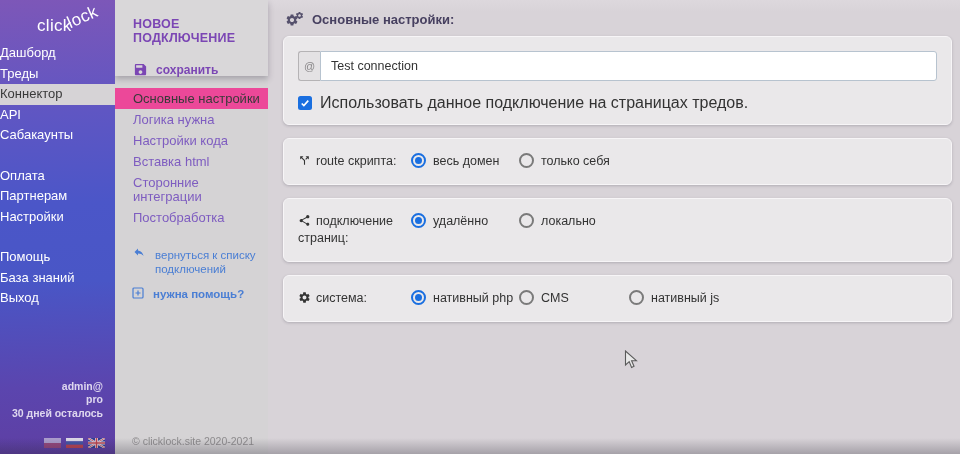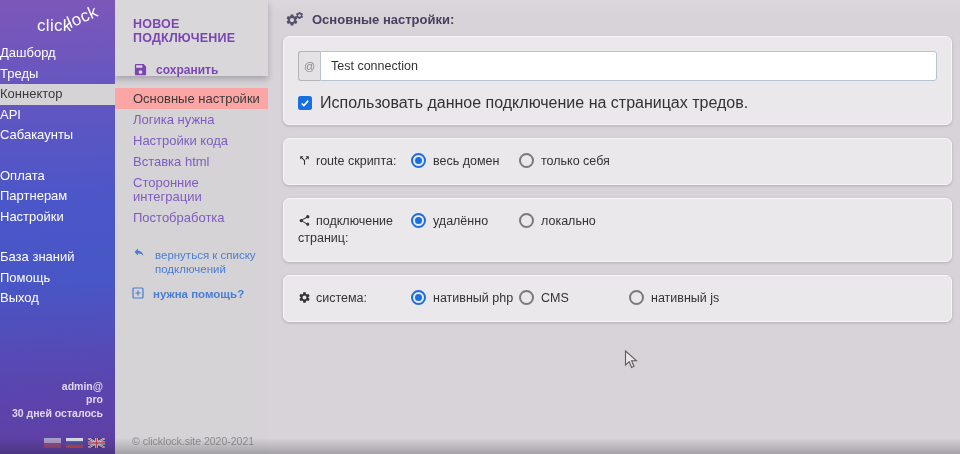--- a/index.html
+++ b/index.html
@@ -27,21 +27,21 @@
 
   
   .panel { position:relative; width:153px; flex:0 0 153px; background:#d5d3d5; z-index:2; }
   .panel-top { height:76px; padding:17px 10px 0 18px; background:#d9d7d9;
     box-shadow:0 3px 6px rgba(55,50,70,0.30); position:relative; z-index:2; }
   .panel-title { color:#7b46b4; font-size:12.5px; font-weight:bold; letter-spacing:0.2px; }
   .save-btn { display:flex; align-items:center; gap:8px; margin-top:17px; color:#7b46b4;
     font-size:12px; font-weight:bold; cursor:pointer; }
   .pmenu { margin-top:12px; }
   .pmenu-item { font-size:13px; color:#7e5cc0; padding:3.5px 0 3.5px 18px; line-height:14px; cursor:pointer; }
-  .pmenu-item.active { background:#fca5a5; color:#3a3a3a; }
+  .pmenu-item.active { background:#ec4899; color:#3a3a3a; }
   .panel-links { margin-top:20px; padding-left:17px; }
   .plink { display:flex; gap:9px; color:#4a7ed4; font-size:11.5px; line-height:14px;
     margin-bottom:11px; cursor:pointer; align-items:flex-start; }
   .plink .txt { max-width:104px; }
   .plink.bold .txt { font-weight:bold; }
   .plink svg { flex:0 0 auto; margin-top:0; }
   .panel-footer { position:absolute; left:17px; bottom:7px; font-size:10.5px; color:#8f8d8f; }
 
   
   .main { flex:1 1 auto; position:relative; padding:0 8px 0 15px;
@@ -92,22 +92,22 @@
       <div class="nav-item">Дашборд</div>
       <div class="nav-item">Треды</div>
       <div class="nav-item active">Коннектор</div>
       <div class="nav-item">API</div>
       <div class="nav-item">Сабакаунты</div>
       <div class="nav-gap"></div>
       <div class="nav-item">Оплата</div>
       <div class="nav-item">Партнерам</div>
       <div class="nav-item">Настройки</div>
       <div class="nav-gap"></div>
+      <div class="nav-item">Помощь</div>
       <div class="nav-item">База знаний</div>
-      <div class="nav-item">Помощь</div>
       <div class="nav-item">Выход</div>
     </div>
     <div class="account">
       <div>admin@</div>
       <div>pro</div>
       <div>30 дней осталось</div>
     </div>
     <div class="flags">
       <svg class="flag" width="17" height="10" style="opacity:.55">
         <rect width="17" height="5" fill="#ece9ec"></rect>

